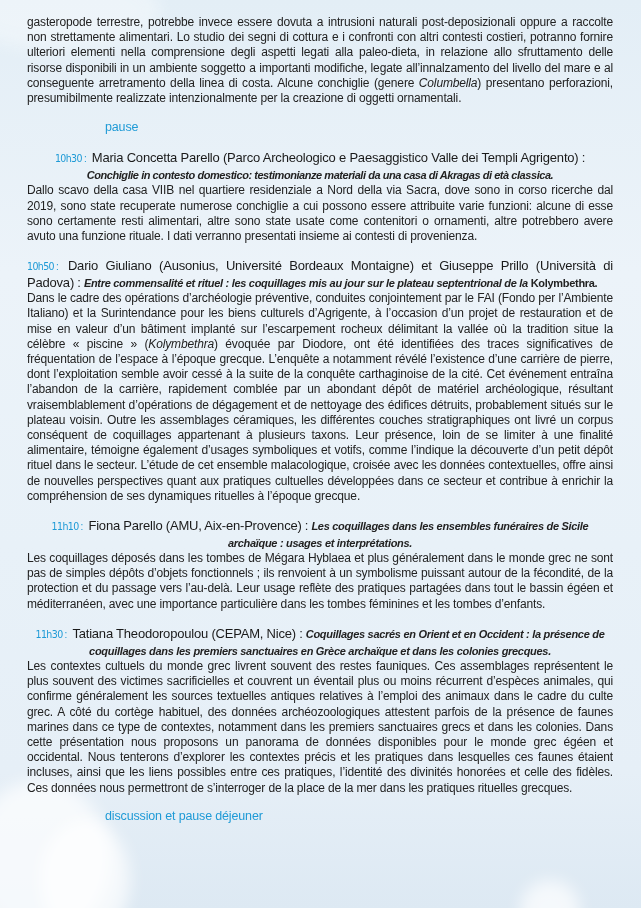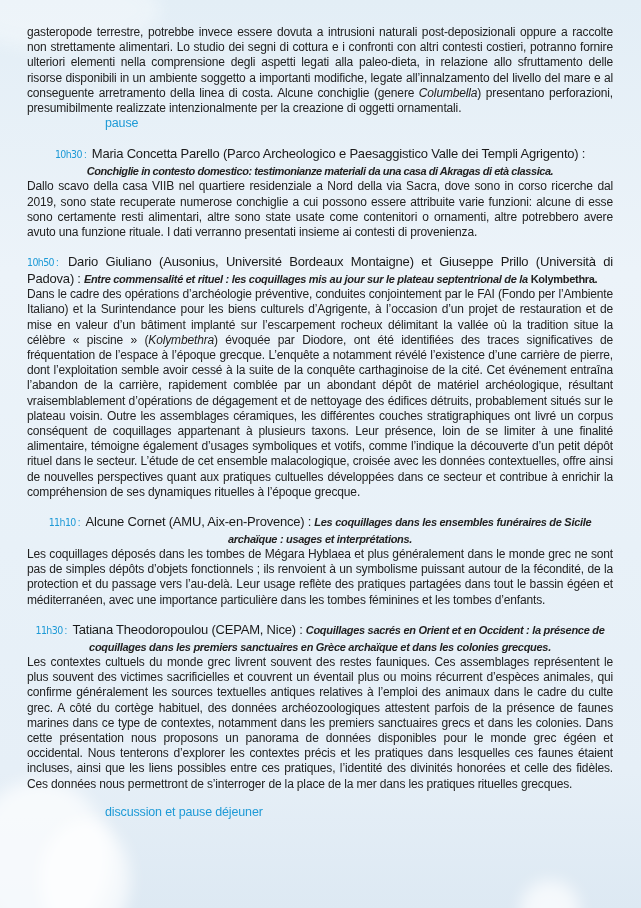--- a/index.html
+++ b/index.html
@@ -3,24 +3,24 @@
 <meta charset="utf-8">
 <style>
   html, body { margin: 0; padding: 0; }
   body {
     width: 641px; height: 908px; overflow: hidden; position: relative;
     background: linear-gradient(180deg, #e3eef6 0%, #ecf3f9 30%, #e8f1f8 60%, #e6eff7 85%, #dde9f3 100%);
     font-family: "Liberation Sans", sans-serif;
     color: #222;
   }
   .cloud { position: absolute; border-radius: 50%; background: rgba(255,255,255,0.7); filter: blur(8px); }
-  .page { position: absolute; left: 27px; top: 25px; width: 586px; }
+  .page { position: absolute; left: 27px; top: 15px; width: 586px; }
   p { margin: 0; font-size: 12px; line-height: 15.2px; text-align: justify; font-stretch: condensed; letter-spacing: -0.15px; }
   .pause { color: #1e9ad6; font-size: 12.5px; margin-left: 78px; }
-  .pause1 { margin-bottom: 15px; }
+  .pause1 { margin-top: 14px; margin-bottom: 15px; }
   .pause2 { margin-top: 13px; }
   .session { margin-bottom: 14px; }
   .time { color: #1e9ad6; font-family: "DejaVu Sans", sans-serif; font-size: 10.5px; letter-spacing: -0.6px; }
   .sep { color: #1e9ad6; font-size: 10px; margin: 0 2px; }
   .speaker { font-size: 13px; font-weight: normal; color: #1a1a1a; letter-spacing: -0.2px; }
   .title { font-size: 11px; font-weight: bold; font-style: italic; letter-spacing: -0.3px; }
   .title .upright { font-style: normal; }
   .colon { font-size: 13px; }
   .head { text-align: center; line-height: 16px; }
   .body { margin-top: 0; }
@@ -56,21 +56,21 @@
       <span class="speaker">Dario Giuliano (Ausonius, Université Bordeaux Montaigne) et Giuseppe Prillo (Università di Padova)</span>
       <span class="colon">:</span>
       <span class="title"><span>Entre commensalité et rituel : les coquillages mis au jour sur le plateau septentrional de la</span> <span class="upright">Kolymbethra.</span></span>
     </p>
     <p class="body"><span>Dans le cadre des opérations d’archéologie préventive, conduites conjointement par le FAI (Fondo per l’Ambiente Italiano) et la Surintendance pour les biens culturels d’Agrigente, à l’occasion d’un projet de restauration et de mise en valeur d’un bâtiment implanté sur l’escarpement rocheux délimitant la vallée où la tradition situe la célèbre « piscine » (</span><em>Kolymbethra</em><span>) évoquée par Diodore, ont été identifiées des traces significatives de fréquentation de l’espace à l’époque grecque. L’enquête a notamment révélé l’existence d’une carrière de pierre, dont l’exploitation semble avoir cessé à la suite de la conquête carthaginoise de la cité. Cet événement entraîna l’abandon de la carrière, rapidement comblée par un abondant dépôt de matériel archéologique, résultant vraisemblablement d’opérations de dégagement et de nettoyage des édifices détruits, probablement situés sur le plateau voisin. Outre les assemblages céramiques, les différentes couches stratigraphiques ont livré un corpus conséquent de coquillages appartenant à plusieurs taxons. Leur présence, loin de se limiter à une finalité alimentaire, témoigne également d’usages symboliques et votifs, comme l’indique la découverte d’un petit dépôt rituel dans le secteur. L’étude de cet ensemble malacologique, croisée avec les données contextuelles, offre ainsi de nouvelles perspectives quant aux pratiques cultuelles développées dans ce secteur et contribue à enrichir la compréhension de ses dynamiques rituelles à l’époque grecque.</span></p>
   </div>
 
   <div class="session">
     <p class="head">
       <span class="time">11h10</span><span class="sep">:</span>
-      <span class="speaker">Alcune Cornet (AMU, Aix-en-Provence)</span>
+      <span class="speaker">Fiona Parello (AMU, Aix-en-Provence)</span>
       <span class="colon">:</span>
       <span class="title">Les coquillages dans les ensembles funéraires de Sicile archaïque : usages et interprétations.</span>
     </p>
     <p class="body">Les coquillages déposés dans les tombes de Mégara Hyblaea et plus généralement dans le monde grec ne sont pas de simples dépôts d’objets fonctionnels ; ils renvoient à un symbolisme puissant autour de la fécondité, de la protection et du passage vers l’au-delà. Leur usage reflète des pratiques partagées dans tout le bassin égéen et méditerranéen, avec une importance particulière dans les tombes féminines et les tombes d’enfants.</p>
   </div>
 
   <div class="session" style="margin-bottom:4px">
     <p class="head">
       <span class="time">11h30</span><span class="sep">:</span>
       <span class="speaker">Tatiana Theodoropoulou (CEPAM, Nice)</span>

